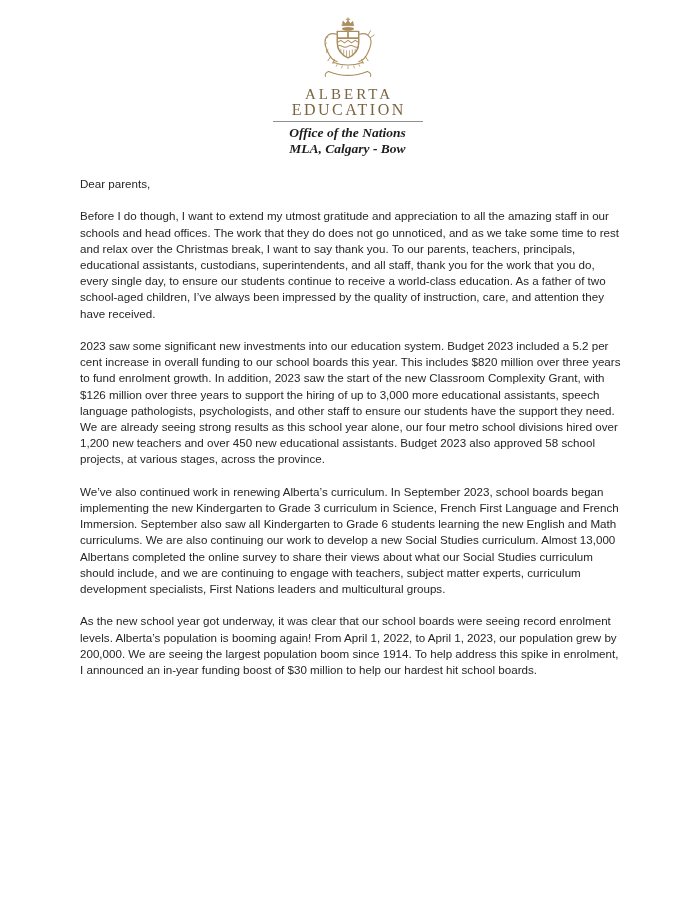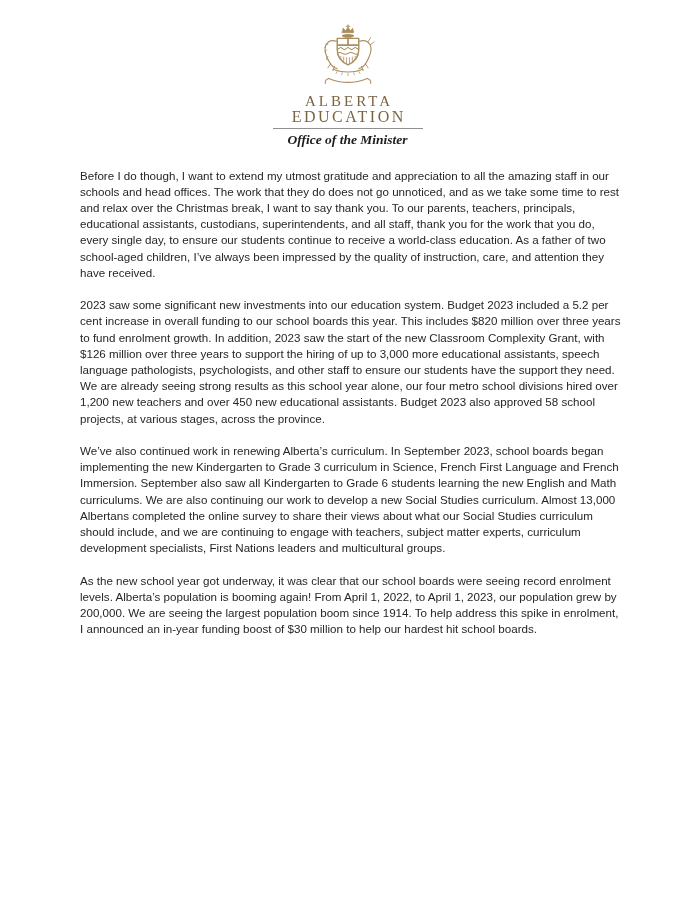--- a/index.html
+++ b/index.html
@@ -6,21 +6,21 @@
   .page {
     position: relative;
     width: 695px;
     height: 900px;
     background: #ffffff;
     overflow: hidden;
     box-sizing: border-box;
     font-family: "Liberation Sans", sans-serif;
   }
   .letterhead {
-    padding-top: 24px;
+    padding-top: 17px;
     text-align: center;
   }
   .crest {
     display: block;
     margin: 0 auto 3px auto;
     width: 86px;
     height: 66px;
   }
   .org1 {
     font-family: "Liberation Serif", serif;
@@ -101,24 +101,26 @@
       <path d="M39,63 q21,8 42,0" stroke-width="1.4"></path>
       <path d="M45,66 l-1.5,3 M52,68 l-1,3 M60,69 v3 M68,68 l1,3 M75,66 l1.5,3" stroke-width="1"></path>
 
       <path d="M33,76 q27,11 54,0" stroke-width="1.8"></path>
       <path d="M33,76 q-6,2 -4.5,7 M87,76 q6,2 4.5,7" stroke-width="1.4"></path>
     </svg>
 
     <div class="org1">ALBERTA</div>
     <div class="org2">EDUCATION</div>
     <div class="lh-rule"></div>
-    <div class="office-line">Office of the Minister</div>
+    <div class="office-line">Office of the Nations</div>
+    <div class="office-line">MLA, Calgary - Bow</div>
   </header>
 
   <main class="letter-body">
+    <p class="salutation">Dear parents,</p>
     <div>
         <p>Before I do though, I want to extend my utmost gratitude and appreciation to all the amazing staff in our schools and head offices. The work that they do does not go unnoticed, and as we take some time to rest and relax over the Christmas break, I want to say thank you. To our parents, teachers, principals, educational assistants, custodians, superintendents, and all staff, thank you for the work that you do, every single day, to ensure our students continue to receive a world-class education. As a father of two school-aged children, I’ve always been impressed by the quality of instruction, care, and attention they have received.</p>
         <p>2023 saw some significant new investments into our education system. Budget 2023 included a 5.2 per cent increase in overall funding to our school boards this year. This includes $820 million over three years to fund enrolment growth. In addition, 2023 saw the start of the new Classroom Complexity Grant, with $126 million over three years to support the hiring of up to 3,000 more educational assistants, speech language pathologists, psychologists, and other staff to ensure our students have the support they need. We are already seeing strong results as this school year alone, our four metro school divisions hired over 1,200 new teachers and over 450 new educational assistants. Budget 2023 also approved 58 school projects, at various stages, across the province.</p>
         <p>We’ve also continued work in renewing Alberta’s curriculum. In September 2023, school boards began implementing the new Kindergarten to Grade 3 curriculum in Science, French First Language and French Immersion. September also saw all Kindergarten to Grade 6 students learning the new English and Math curriculums. We are also continuing our work to develop a new Social Studies curriculum. Almost 13,000 Albertans completed the online survey to share their views about what our Social Studies curriculum should include, and we are continuing to engage with teachers, subject matter experts, curriculum development specialists, First Nations leaders and multicultural groups.</p>
         <p>As the new school year got underway, it was clear that our school boards were seeing record enrolment levels. Alberta’s population is booming again! From April 1, 2022, to April 1, 2023, our population grew by 200,000. We are seeing the largest population boom since 1914. To help address this spike in enrolment, I announced an in-year funding boost of $30 million to help our hardest hit school boards.</p>
       </div>
   </main>
 
 </div>
 

